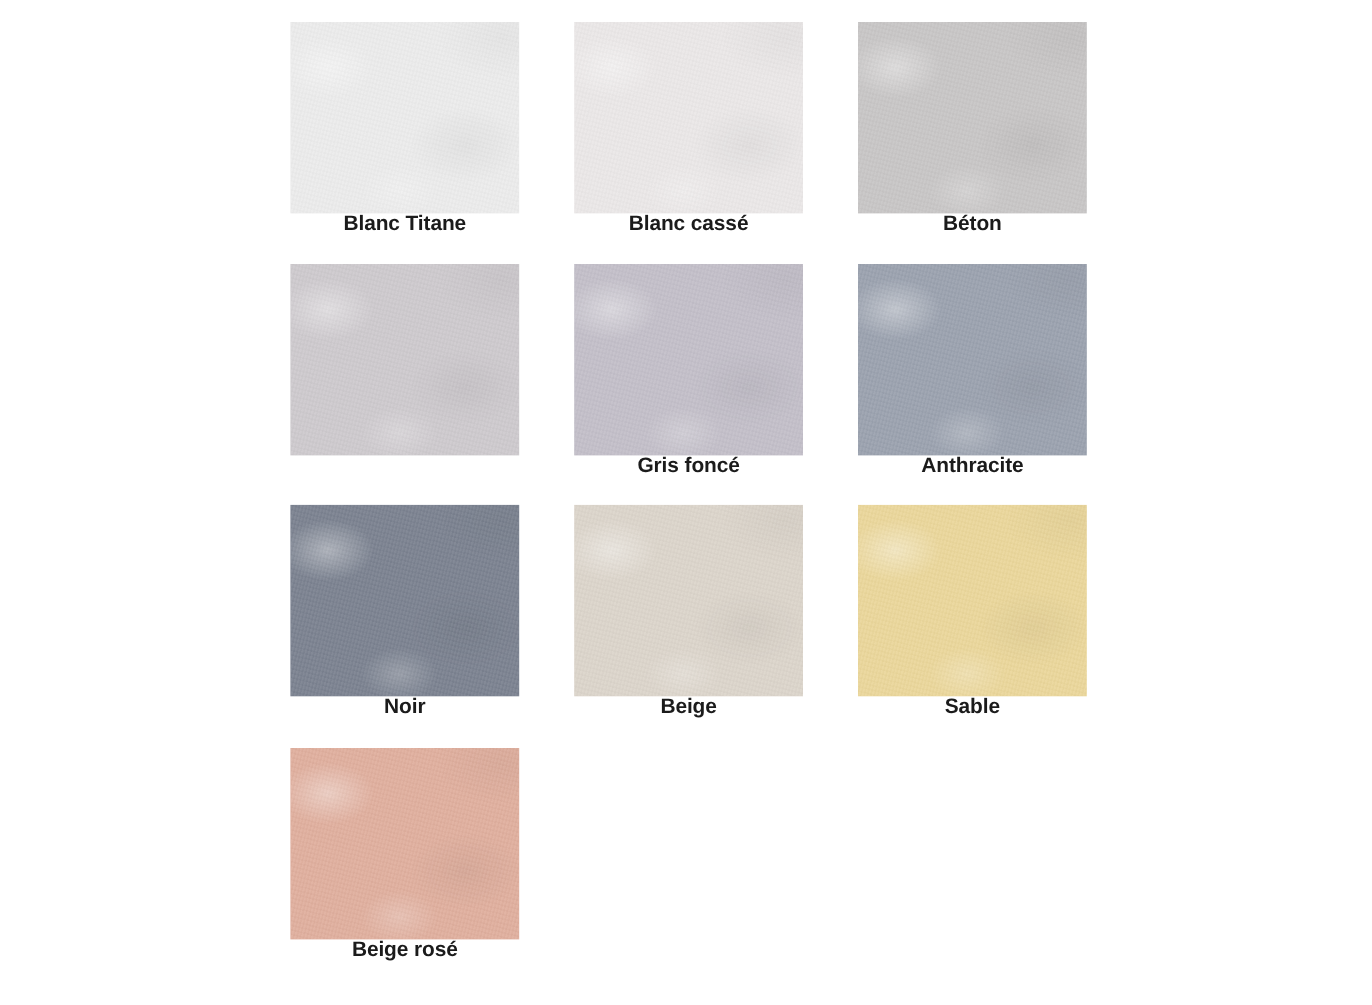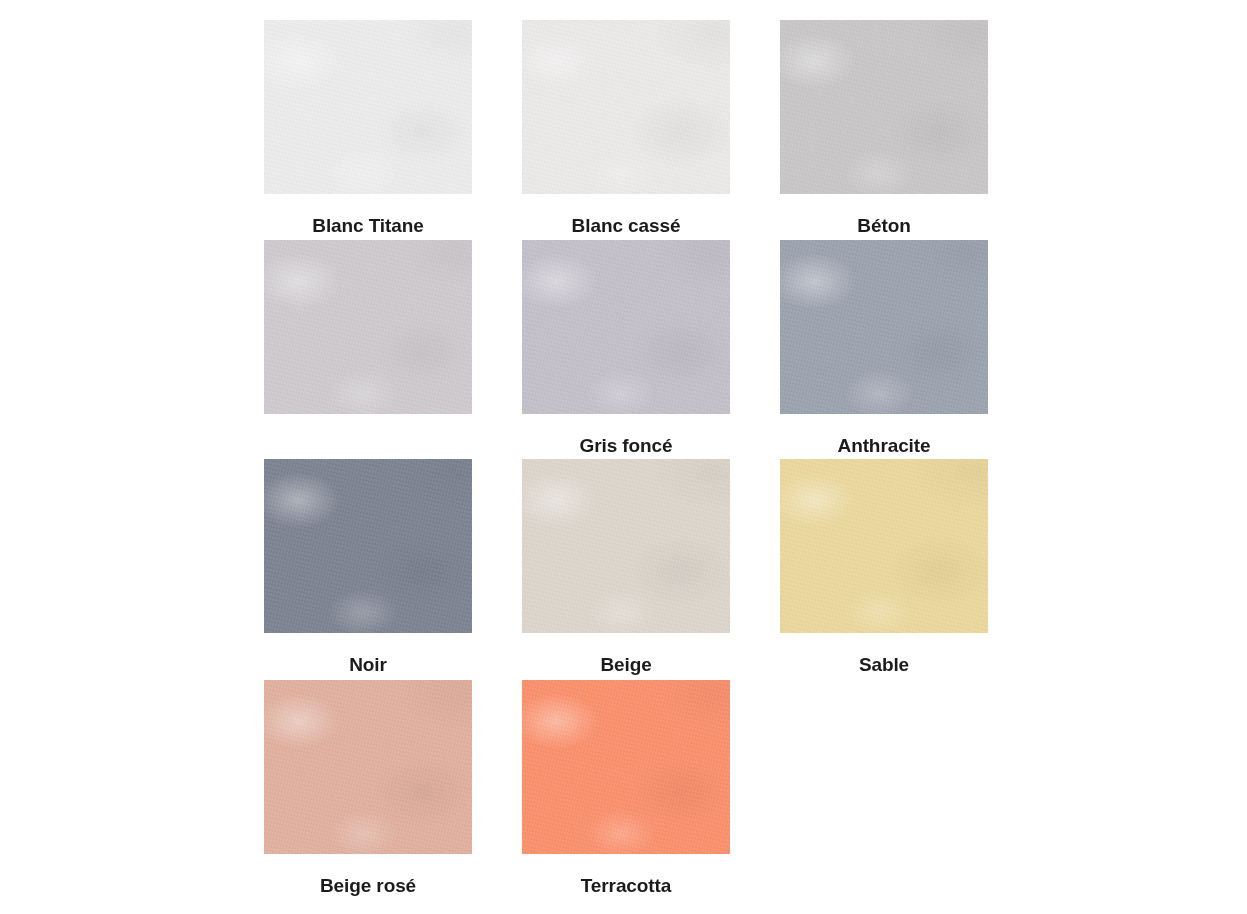--- a/index.html
+++ b/index.html
@@ -68,21 +68,21 @@
   }
   .swatch-label {
     display: block;
     width: 208px;
     text-align: center;
     font-size: 19px;
     font-weight: bold;
     color: #1b1b1b;
     letter-spacing: -0.1px;
     line-height: 1;
-    padding-top: 22px;
+    padding-top: 0;
     white-space: nowrap;
   }
 </style>
 </head>
 <body style="background-color: rgb(255, 255, 255);">
 
 <div id="palette-board">
   <div class="swatch-grid">
 
     <div class="swatch-cell">
@@ -128,19 +128,15 @@
     <div class="swatch-cell">
       <div class="swatch-chip" style="background-color: rgb(235, 215, 155);"></div>
       <span class="swatch-label">Sable</span>
     </div>
 
     <div class="swatch-cell">
       <div class="swatch-chip" style="background-color: rgb(224, 175, 158);"></div>
       <span class="swatch-label">Beige rosé</span>
     </div>
 
-    <div class="swatch-cell">
-      <div class="swatch-chip" style="background-color: rgb(251, 143, 107);"></div>
-      <span class="swatch-label">Terracotta</span>
-    </div>
 
   </div>
 </div>
 
 </body></html>

